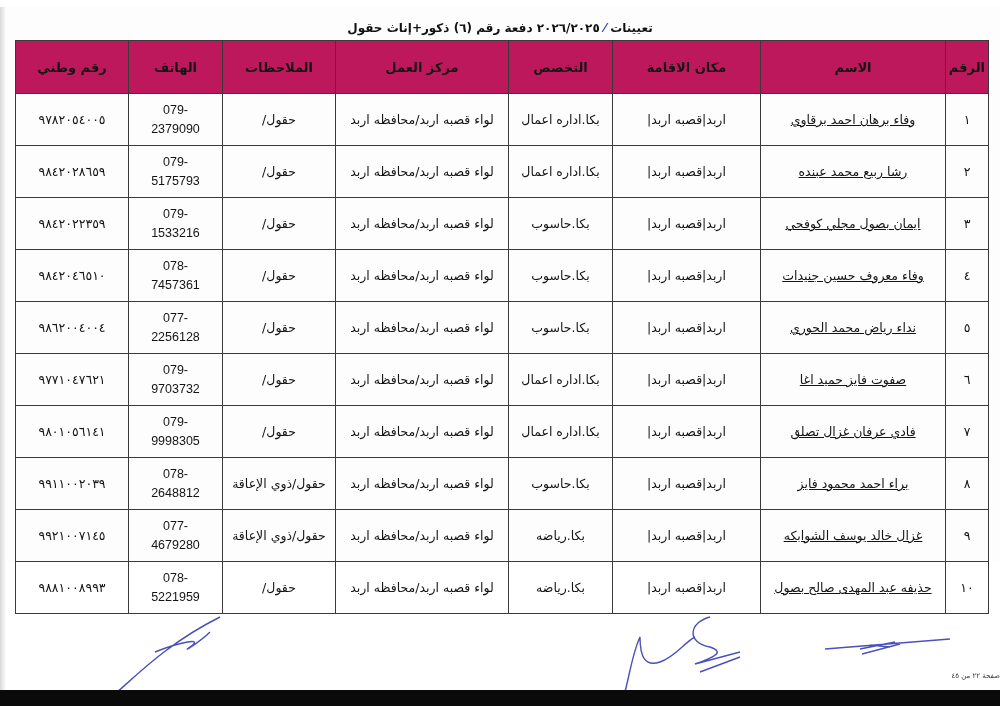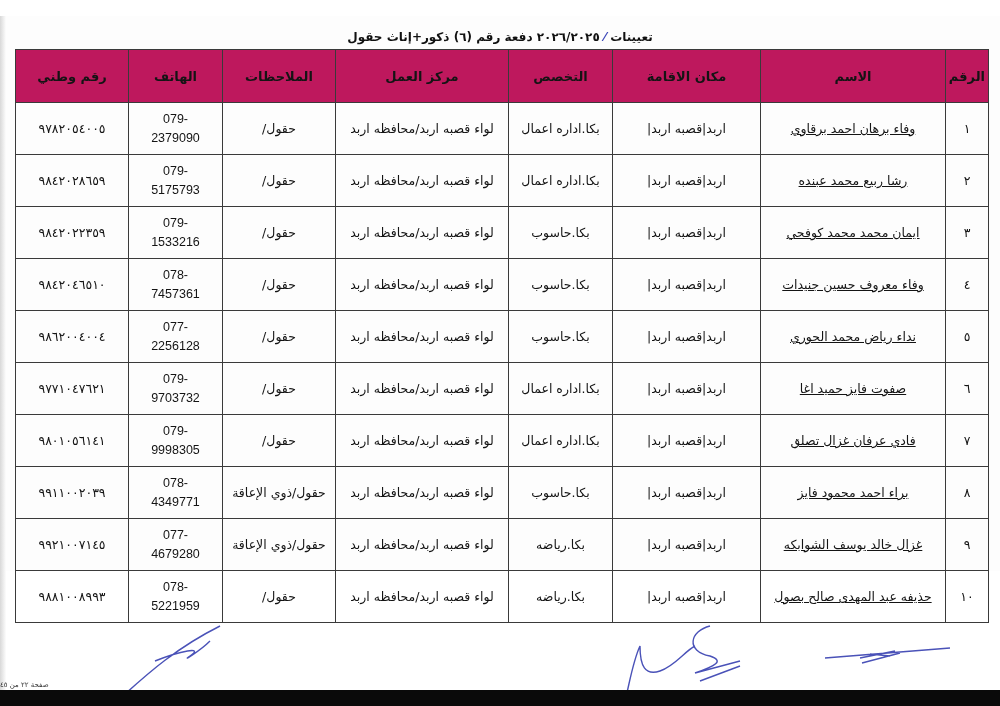--- a/index.html
+++ b/index.html
@@ -2,21 +2,21 @@
 <html><head>
 <meta charset="utf-8">
 <style>
   html, body { margin: 0; padding: 0; }
   body {
     width: 1000px; height: 706px; overflow: hidden;
     background: #ffffff;
     font-family: "DejaVu Sans", "Liberation Sans", sans-serif;
     position: relative;
   }
-  .page { position: absolute; left: 0; top: 16px; width: 1000px; height: 555px; background: #fdfdfd; }
+  .page { position: absolute; left: 0; top: 7px; width: 1000px; height: 555px; background: #fdfdfd; }
   .bottom-band { position: absolute; left: 0; top: 690px; width: 1000px; height: 16px; background: #0a0a0a; }
   .left-edge { position: absolute; left: 0; top: 0; width: 6px; height: 690px; background: linear-gradient(to right, #d8d8d8, #fdfdfd); }
   .title {
     position: absolute; top: 14px; left: 0; width: 1000px;
     text-align: center; font-size: 12px; font-weight: bold; color: #111;
     direction: rtl;
   }
   .title .strike { color: #3b46b8; font-weight: bold; }
   table.grid {
     position: absolute; left: 15px; top: 33px;
@@ -29,21 +29,21 @@
   }
   table.grid th {
     background: #be185d; height: 52px; font-size: 13px; font-weight: bold;
   }
   table.grid td { height: 51px; font-size: 12.5px; }
   td.num { font-size: 13px; }
   td.phone { font-family: "Liberation Sans", sans-serif; font-size: 15px; line-height: 19px; direction: ltr; }
   td.nid { font-size: 13px; letter-spacing: 1px; direction: ltr; margin-top: 36px; }
   td.name { font-size: 13.5px; text-decoration: underline; }
   .footer {
-    position: absolute; top: 665px; left: 0; width: 1000px; text-align: left;
+    position: absolute; top: 665px; left: 0; width: 1000px; text-align: right;
     font-size: 7px; color: #333; direction: rtl;
   }
   svg.sig { position: absolute; overflow: visible; }
 </style>
 </head>
 <body>
 
 <div class="page">
   <div class="left-edge"></div>
 
@@ -92,21 +92,21 @@
         <td class="name">رشا ربيع محمد عبنده</td>
         <td>اربد|قصبه اربد|</td>
         <td>بكا.اداره اعمال</td>
         <td>لواء قصبه اربد/محافظه اربد</td>
         <td>حقول/</td>
         <td class="phone"><span>079-</span><br><span>5175793</span></td>
         <td class="nid">٩٨٤٢٠٢٨٦٥٩</td>
       </tr>
       <tr>
         <td class="num">٣</td>
-        <td class="name">ايمان محمد محمد كوفحي</td>
+        <td class="name">ايمان بصول مجلي كوفحي</td>
         <td>اربد|قصبه اربد|</td>
         <td>بكا.حاسوب</td>
         <td>لواء قصبه اربد/محافظه اربد</td>
         <td>حقول/</td>
         <td class="phone"><span>079-</span><br><span>1533216</span></td>
         <td class="nid">٩٨٤٢٠٢٢٣٥٩</td>
       </tr>
       <tr>
         <td class="num">٤</td>
         <td class="name">وفاء معروف حسين جنيدات</td>
@@ -147,21 +147,21 @@
         <td class="phone"><span>079-</span><br><span>9998305</span></td>
         <td class="nid">٩٨٠١٠٥٦١٤١</td>
       </tr>
       <tr>
         <td class="num">٨</td>
         <td class="name">براء احمد محمود فايز</td>
         <td>اربد|قصبه اربد|</td>
         <td>بكا.حاسوب</td>
         <td>لواء قصبه اربد/محافظه اربد</td>
         <td>حقول/ذوي الإعاقة</td>
-        <td class="phone"><span>078-</span><br><span>4349771</span></td>
+        <td class="phone"><span>078-</span><br><span>2648812</span></td>
         <td class="nid">٩٩١١٠٠٢٠٣٩</td>
       </tr>
       <tr>
         <td class="num">٩</td>
         <td class="name">غزال خالد يوسف الشوابكه</td>
         <td>اربد|قصبه اربد|</td>
         <td>بكا.رياضه</td>
         <td>لواء قصبه اربد/محافظه اربد</td>
         <td>حقول/ذوي الإعاقة</td>
         <td class="phone"><span>077-</span><br><span>4679280</span></td>

